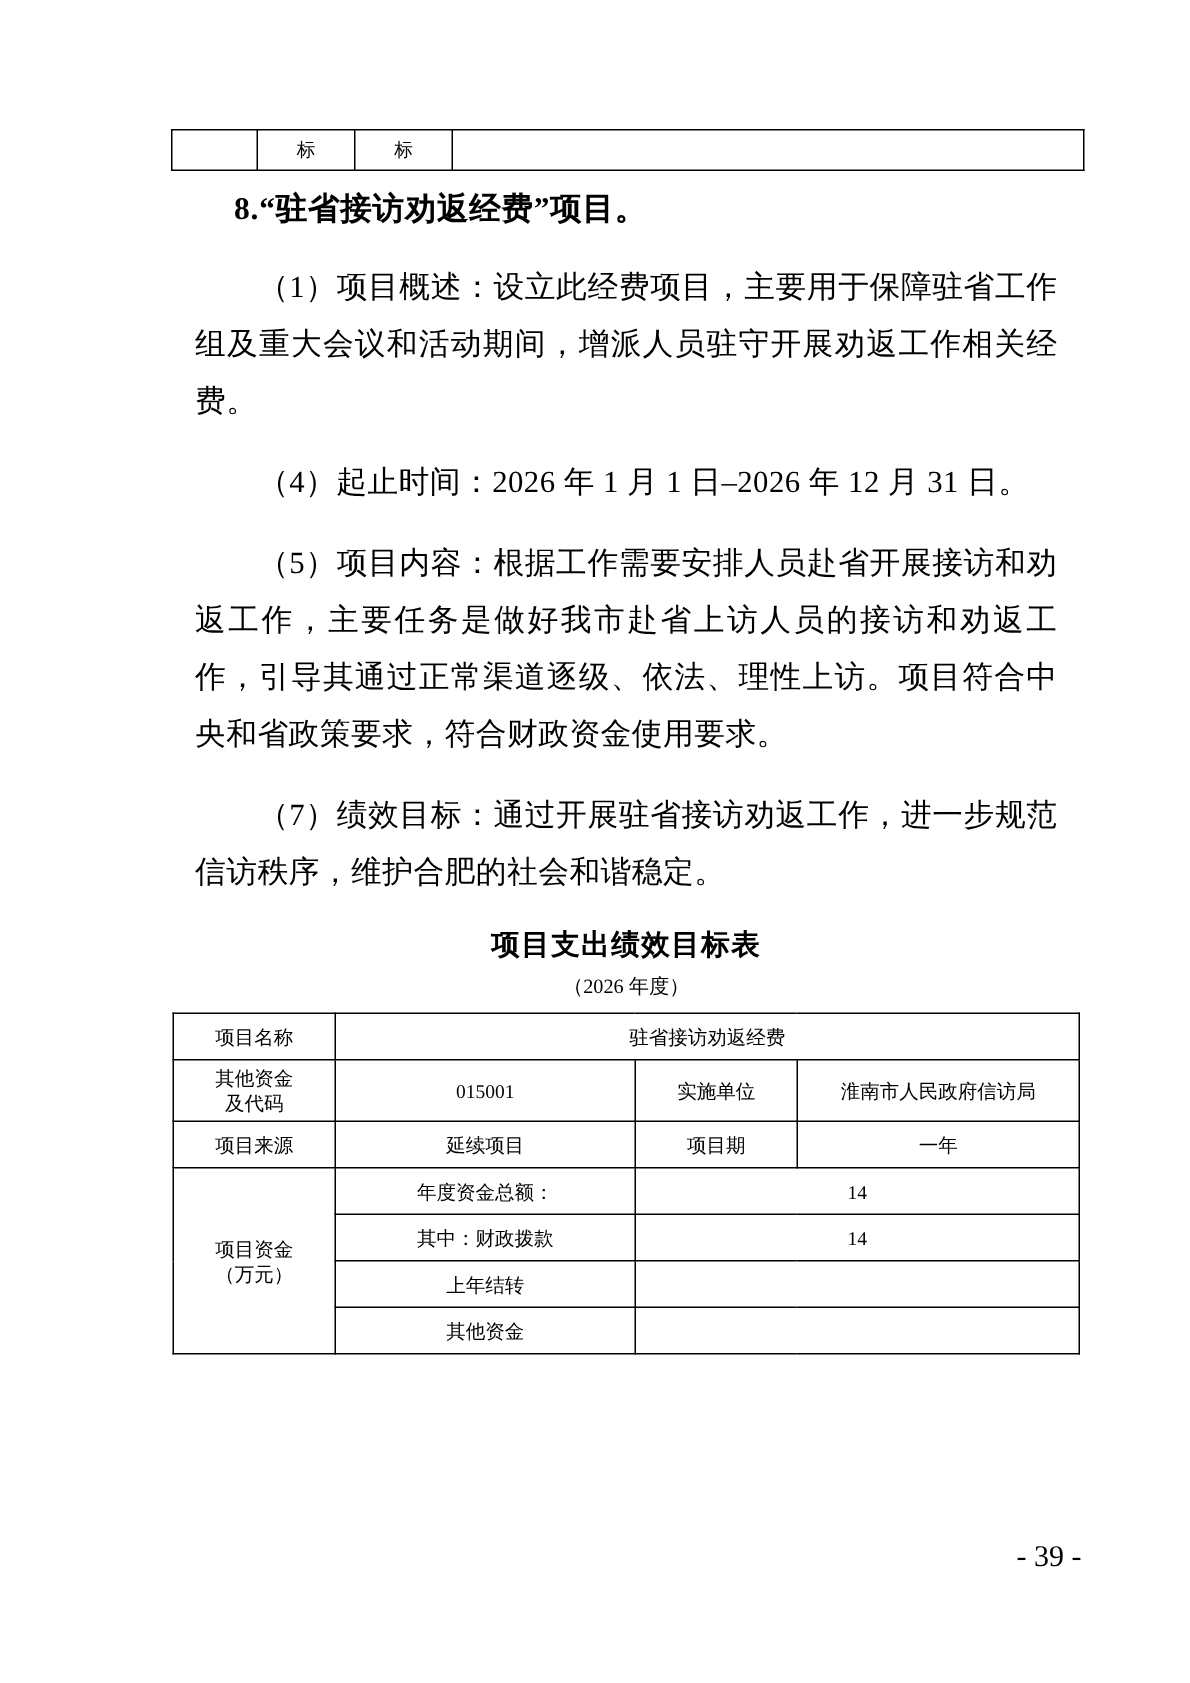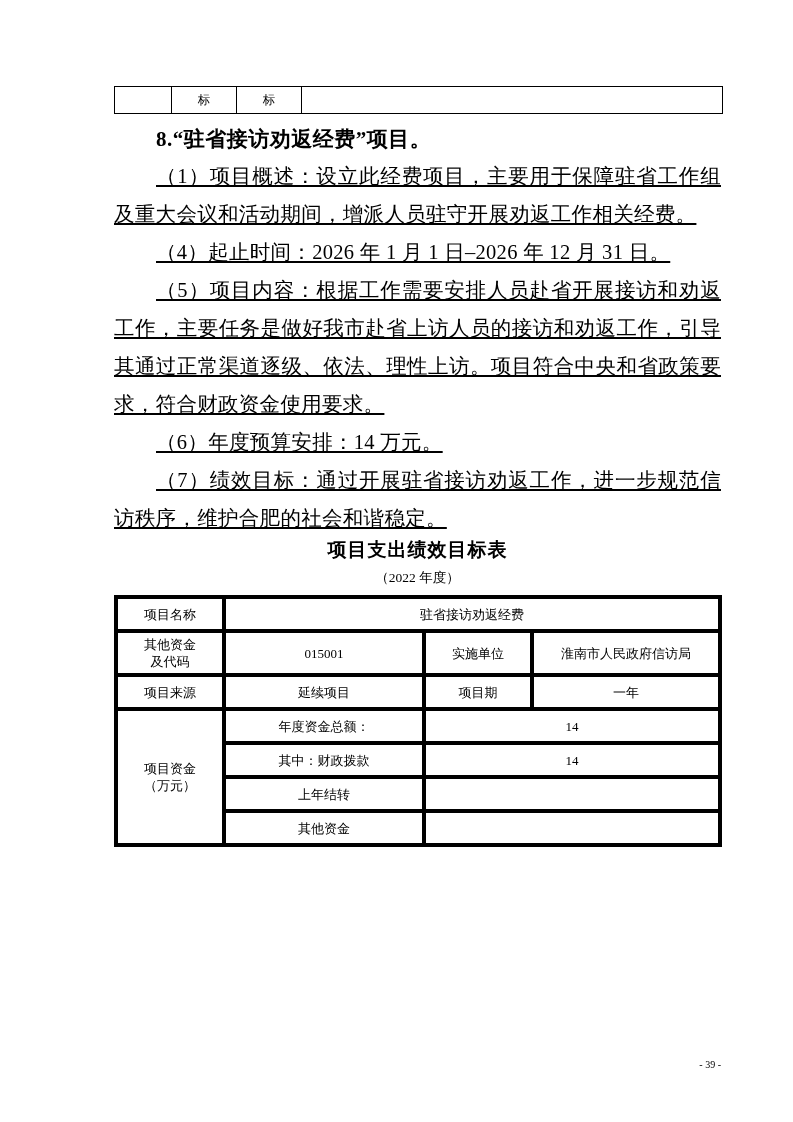--- a/index.html
+++ b/index.html
@@ -52,25 +52,24 @@
     font-size: 21px;
     line-height: 36px;
     margin: 7px 0 0 0;
     text-indent: 42px;
     letter-spacing: 0.5px;
   }
   p.para {
     font-family: "Liberation Serif", "DejaVu Serif", serif;
     font-size: 20.5px;
     line-height: 38px;
-    margin: 0;
+    margin: 16px;
     text-indent: 42px;
     text-align: justify;
     letter-spacing: 0.3px;
-    text-decoration: underline;
   }
 
   
   .tbl-title {
     text-align: center;
     font-weight: bold;
     font-size: 19px;
     margin-bottom: 0;
     letter-spacing: 1px;
   }
@@ -82,39 +81,39 @@
   }
 
   
   .perf-table {
     border-collapse: collapse;
     width: 604px;
     table-layout: fixed;
     margin: 0 auto;
   }
   .perf-table td {
-    border: 4px solid #000000;
+    border: 1px solid #000000;
     font-family: "Liberation Serif", "DejaVu Serif", serif;
     font-size: 13px;
     text-align: center;
     vertical-align: middle;
     padding: 3px 2px;
     height: 24px;
     line-height: 17px;
   }
   .col-a { width: 108px; }
   .col-b { width: 200px; }
   .col-c { width: 108px; }
   .col-d { width: 188px; }
 
   .page-number {
     position: absolute;
     right: 72px;
-    bottom: 52px;
-    font-size: 10px;
+    bottom: 72px;
+    font-size: 20px;
     font-family: "Liberation Serif", "DejaVu Serif", serif;
   }
 </style>
 </head>
 <body>
 
 <div class="page">
 
   <table class="top-table">
     <tbody>
@@ -125,25 +124,24 @@
       <td class="tt-c4"></td>
     </tr>
   </tbody>
     </table>
 
   <div class="heading">8.“驻省接访劝返经费”项目。</div>
 
   <p class="para">（1）项目概述：设立此经费项目，主要用于保障驻省工作组及重大会议和活动期间，增派人员驻守开展劝返工作相关经费。</p>
   <p class="para">（4）起止时间：2026 年 1 月 1 日–2026 年 12 月 31 日。</p>
   <p class="para">（5）项目内容：根据工作需要安排人员赴省开展接访和劝返工作，主要任务是做好我市赴省上访人员的接访和劝返工作，引导其通过正常渠道逐级、依法、理性上访。项目符合中央和省政策要求，符合财政资金使用要求。</p>
-  <p class="para">（6）年度预算安排：14 万元。</p>
   <p class="para">（7）绩效目标：通过开展驻省接访劝返工作，进一步规范信访秩序，维护合肥的社会和谐稳定。</p>
 
   <div class="tbl-title">项目支出绩效目标表</div>
-  <div class="tbl-subtitle">（2022 年度）</div>
+  <div class="tbl-subtitle">（2026 年度）</div>
 
   <table class="perf-table">
     <colgroup>
       <col class="col-a">
         <col class="col-b">
         <col class="col-c">
         <col class="col-d">
     </colgroup>
     <tbody>
         <tr>

